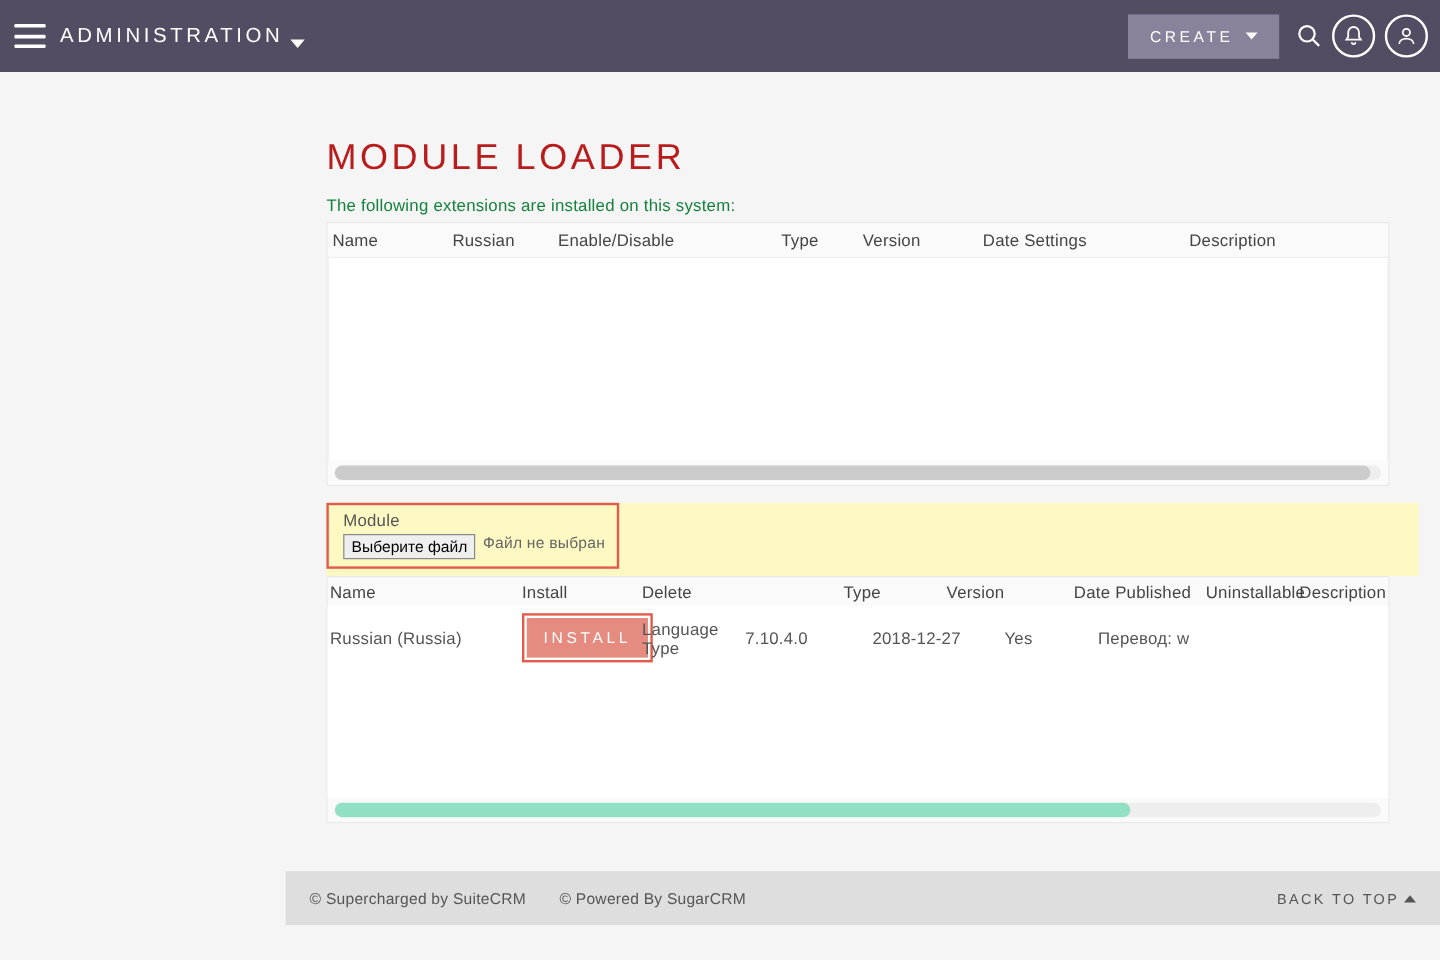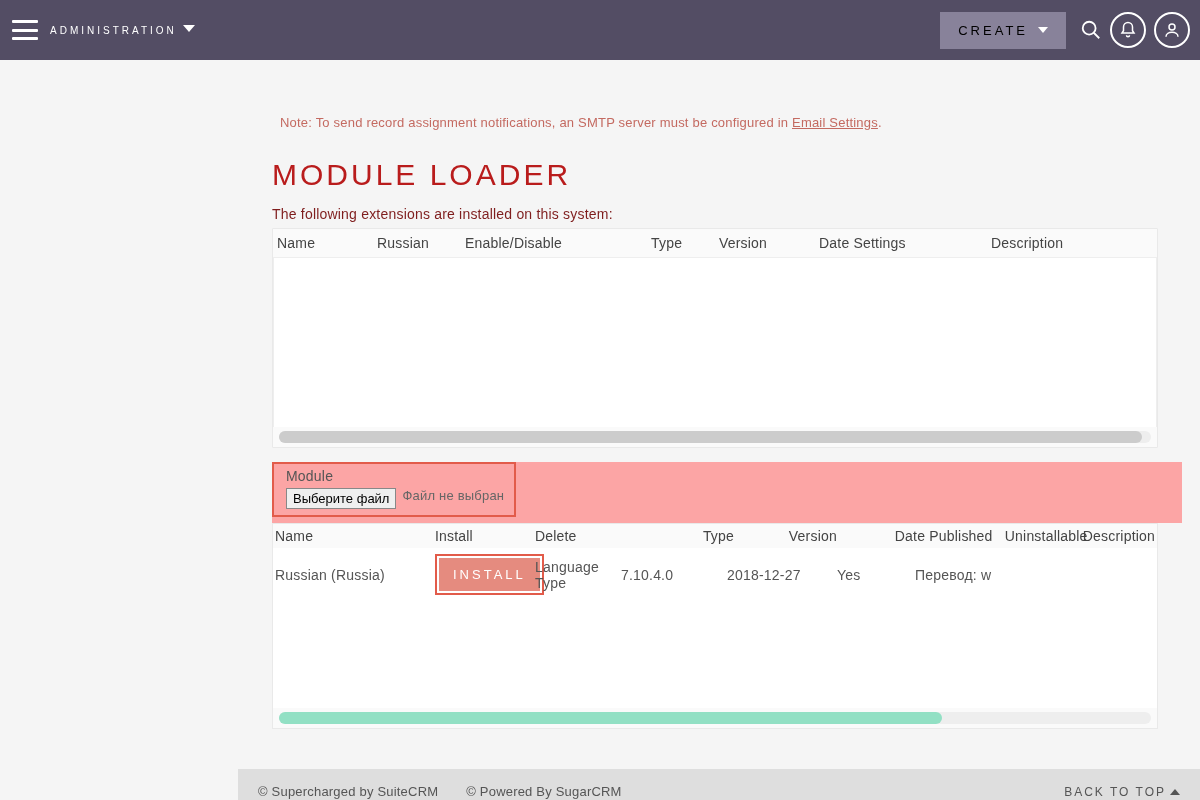--- a/index.html
+++ b/index.html
@@ -24,34 +24,34 @@
       width: 26px;
       height: 20px;
       margin: 0 12px 0 2px;
       display: flex;
       flex-direction: column;
       justify-content: space-between;
       cursor: pointer;
     }
     .hamburger span { display:block; height:3px; background:#fff; border-radius:1px;}
     .crumb {
-      font-size: 10px;
+      font-size: 17px;
       letter-spacing: 3px;
       font-weight: 500;
-      display:flex; align-items:flex-start;
+      display:flex; align-items:flex-end;
       cursor:pointer;
     }
     .crumb .tri {
       margin-left:6px;
       width:0;height:0;border-left:6px solid transparent;border-right:6px solid transparent;border-top:7px solid #fff;
     }
     .tb-spacer { flex:1; }
     .create-btn {
       background:#88829a;
-      color:#000000;
+      color:#ffffff;
       letter-spacing:3px;
       font-size:13px;
       padding:11px 18px;
       border:none;
       display:flex;align-items:center;
       cursor:pointer;
     }
     .create-btn .tri { margin-left:10px;width:0;height:0;border-left:5px solid transparent;border-right:5px solid transparent;border-top:6px solid #fff;}
     .tb-icon { margin-left:14px; cursor:pointer; display:flex; align-items:center; justify-content:center;}
     .tb-icon svg { stroke:#fff; }
@@ -61,39 +61,39 @@
       max-width: 900px;
       margin: 0 0 0 258px;
       padding: 55px 0 40px 14px;
     }
     @media (max-width:1200px){ .page{margin-left:258px;} }
     .note { color:#c46a61; font-size:13px; margin-bottom:28px; padding-left:8px;}
     .note a { color:#c46a61; text-decoration:underline;}
     h1 {
       font-size:30px; font-weight:300; letter-spacing:3px; color:#b91c1c; margin-bottom:14px;
     }
-    .desc { color:#7f1d1d; font-size:14px; margin-bottom:6px;}
+    .desc { color:#15803d; font-size:14px; margin-bottom:6px;}
     
     .table1 {
       background:#fafafa;
       border:1px solid #e9e9e9;
       border-radius:1px;
       margin-bottom:14px;
     }
     .t1-head { display:flex; padding:6px 2px; color:#444; font-size:14px;}
     .t1-head > div { padding:0 0 0 2px;}
     .c1{width:100px} .c2{width:88px} .c3{width:186px} .c4{width:68px} .c5{width:100px} .c6{width:172px} .c7{flex:1}
     .t1-body { background:#fff; height:170px; border:1px solid #eee; border-bottom:none; position:relative;}
     .hscroll {
       height:12px; background:#eee; border-radius:6px; position:relative; margin:4px 6px 4px 6px;
     }
     .hscroll .thumb { position:absolute; left:0; top:0; height:12px; border-radius:6px; background:#ccc;}
     
     .upload-row{
-      display:flex; align-items:flex-start; background:#fca5a5; padding:0 0 6px 0; position:relative;
+      display:flex; align-items:flex-start; background:#fef9c3; padding:0 0 6px 0; position:relative;
       width: 910px;
     }
     .module-box {
       border:2px solid #e25b4a; padding:4px 6px 6px 12px; width:244px;
     }
     .module-box .lbl{font-size:14px;color:#555;}
     .filepick { margin-top:4px; display:flex;align-items:flex-start;}
     .filepick button{
       font-size:13px; padding:2px 6px; background:#efefef;border:1px solid #888;cursor:pointer;
       font-family: inherit;
@@ -156,23 +156,20 @@
   <div class="circ">
     <svg width="18" height="18" viewBox="0 0 24 24" fill="none" stroke="#fff" stroke-width="2">
         <circle cx="12" cy="8" r="4"></circle>
         <path d="M4 21c0-4 4-6 8-6s8 2 8 6"></path>
       </svg>
   </div>
 </div>
 
 <div class="page">
 
-  <p class="note">
-    <span>Note: To send record assignment notifications, an SMTP server must be configured in </span><a href="#">Email Settings</a><span>.</span>
-  </p>
 
   <h1>MODULE LOADER</h1>
   <p class="desc">The following extensions are installed on this system:</p>
 
   <div class="table1">
     <div class="t1-head">
       <div class="c1">Name</div>
       <div class="c2">Russian</div>
       <div class="c3">Enable/Disable</div>
       <div class="c4">Type</div>

